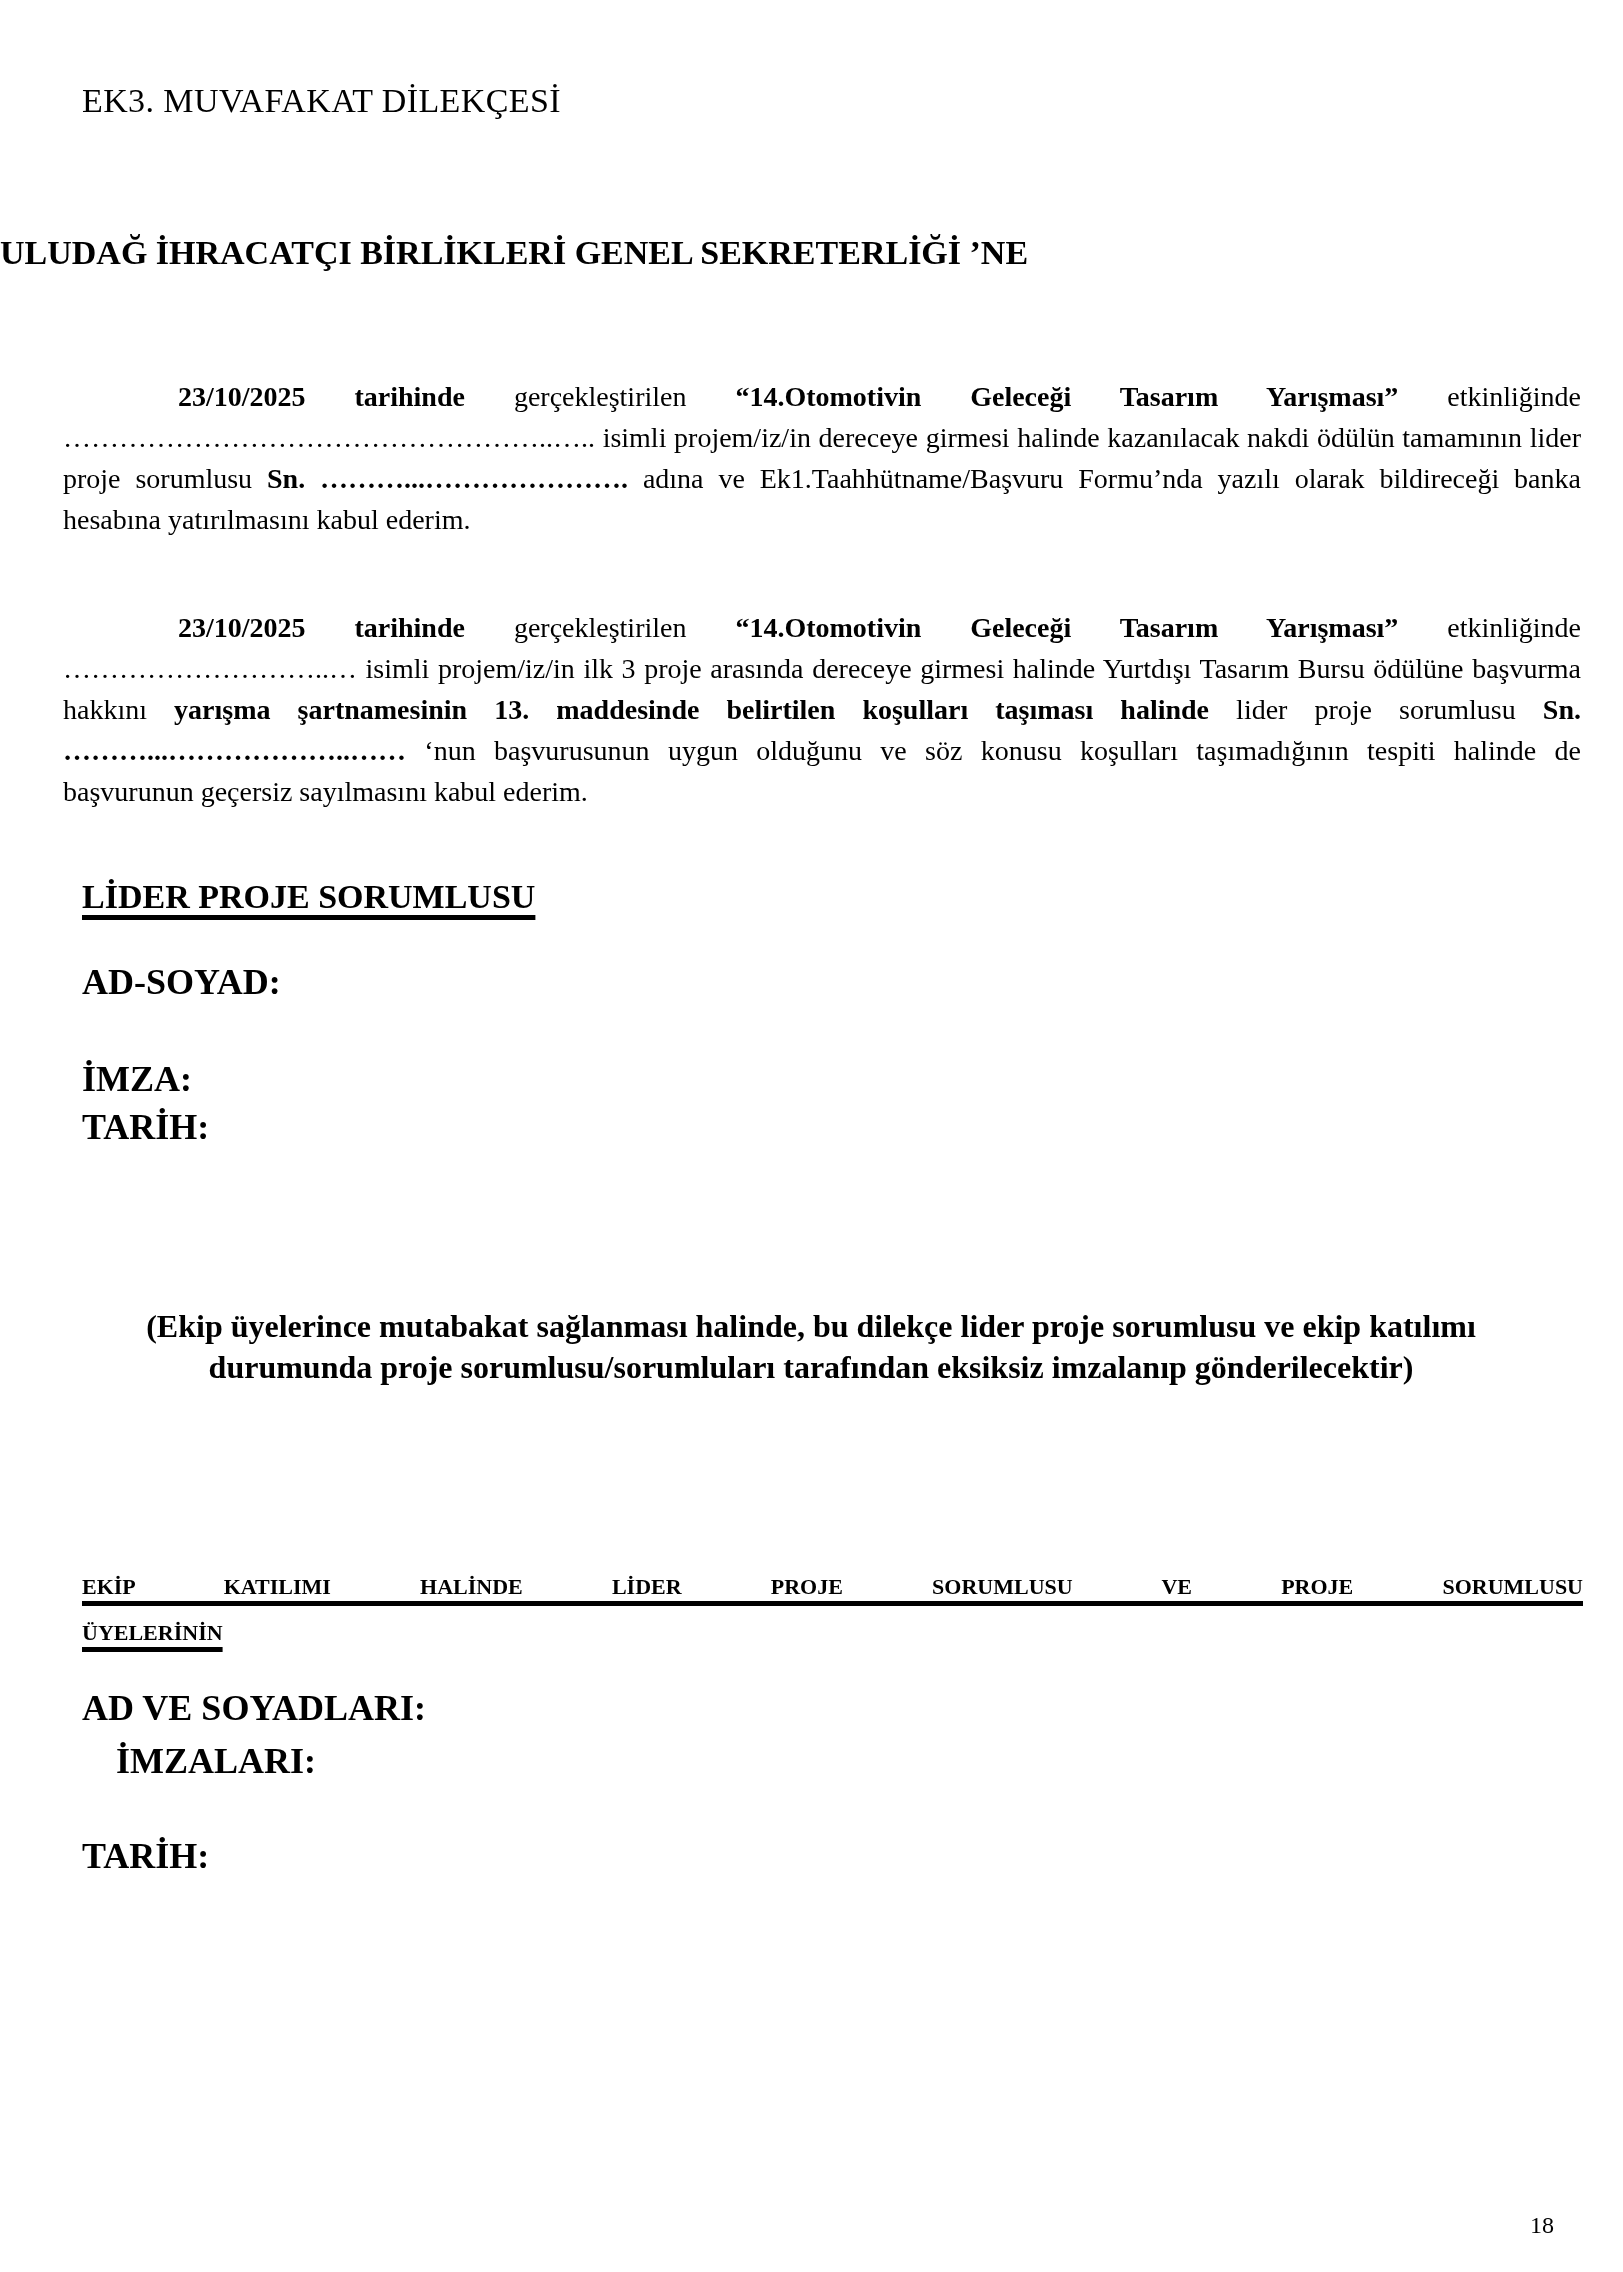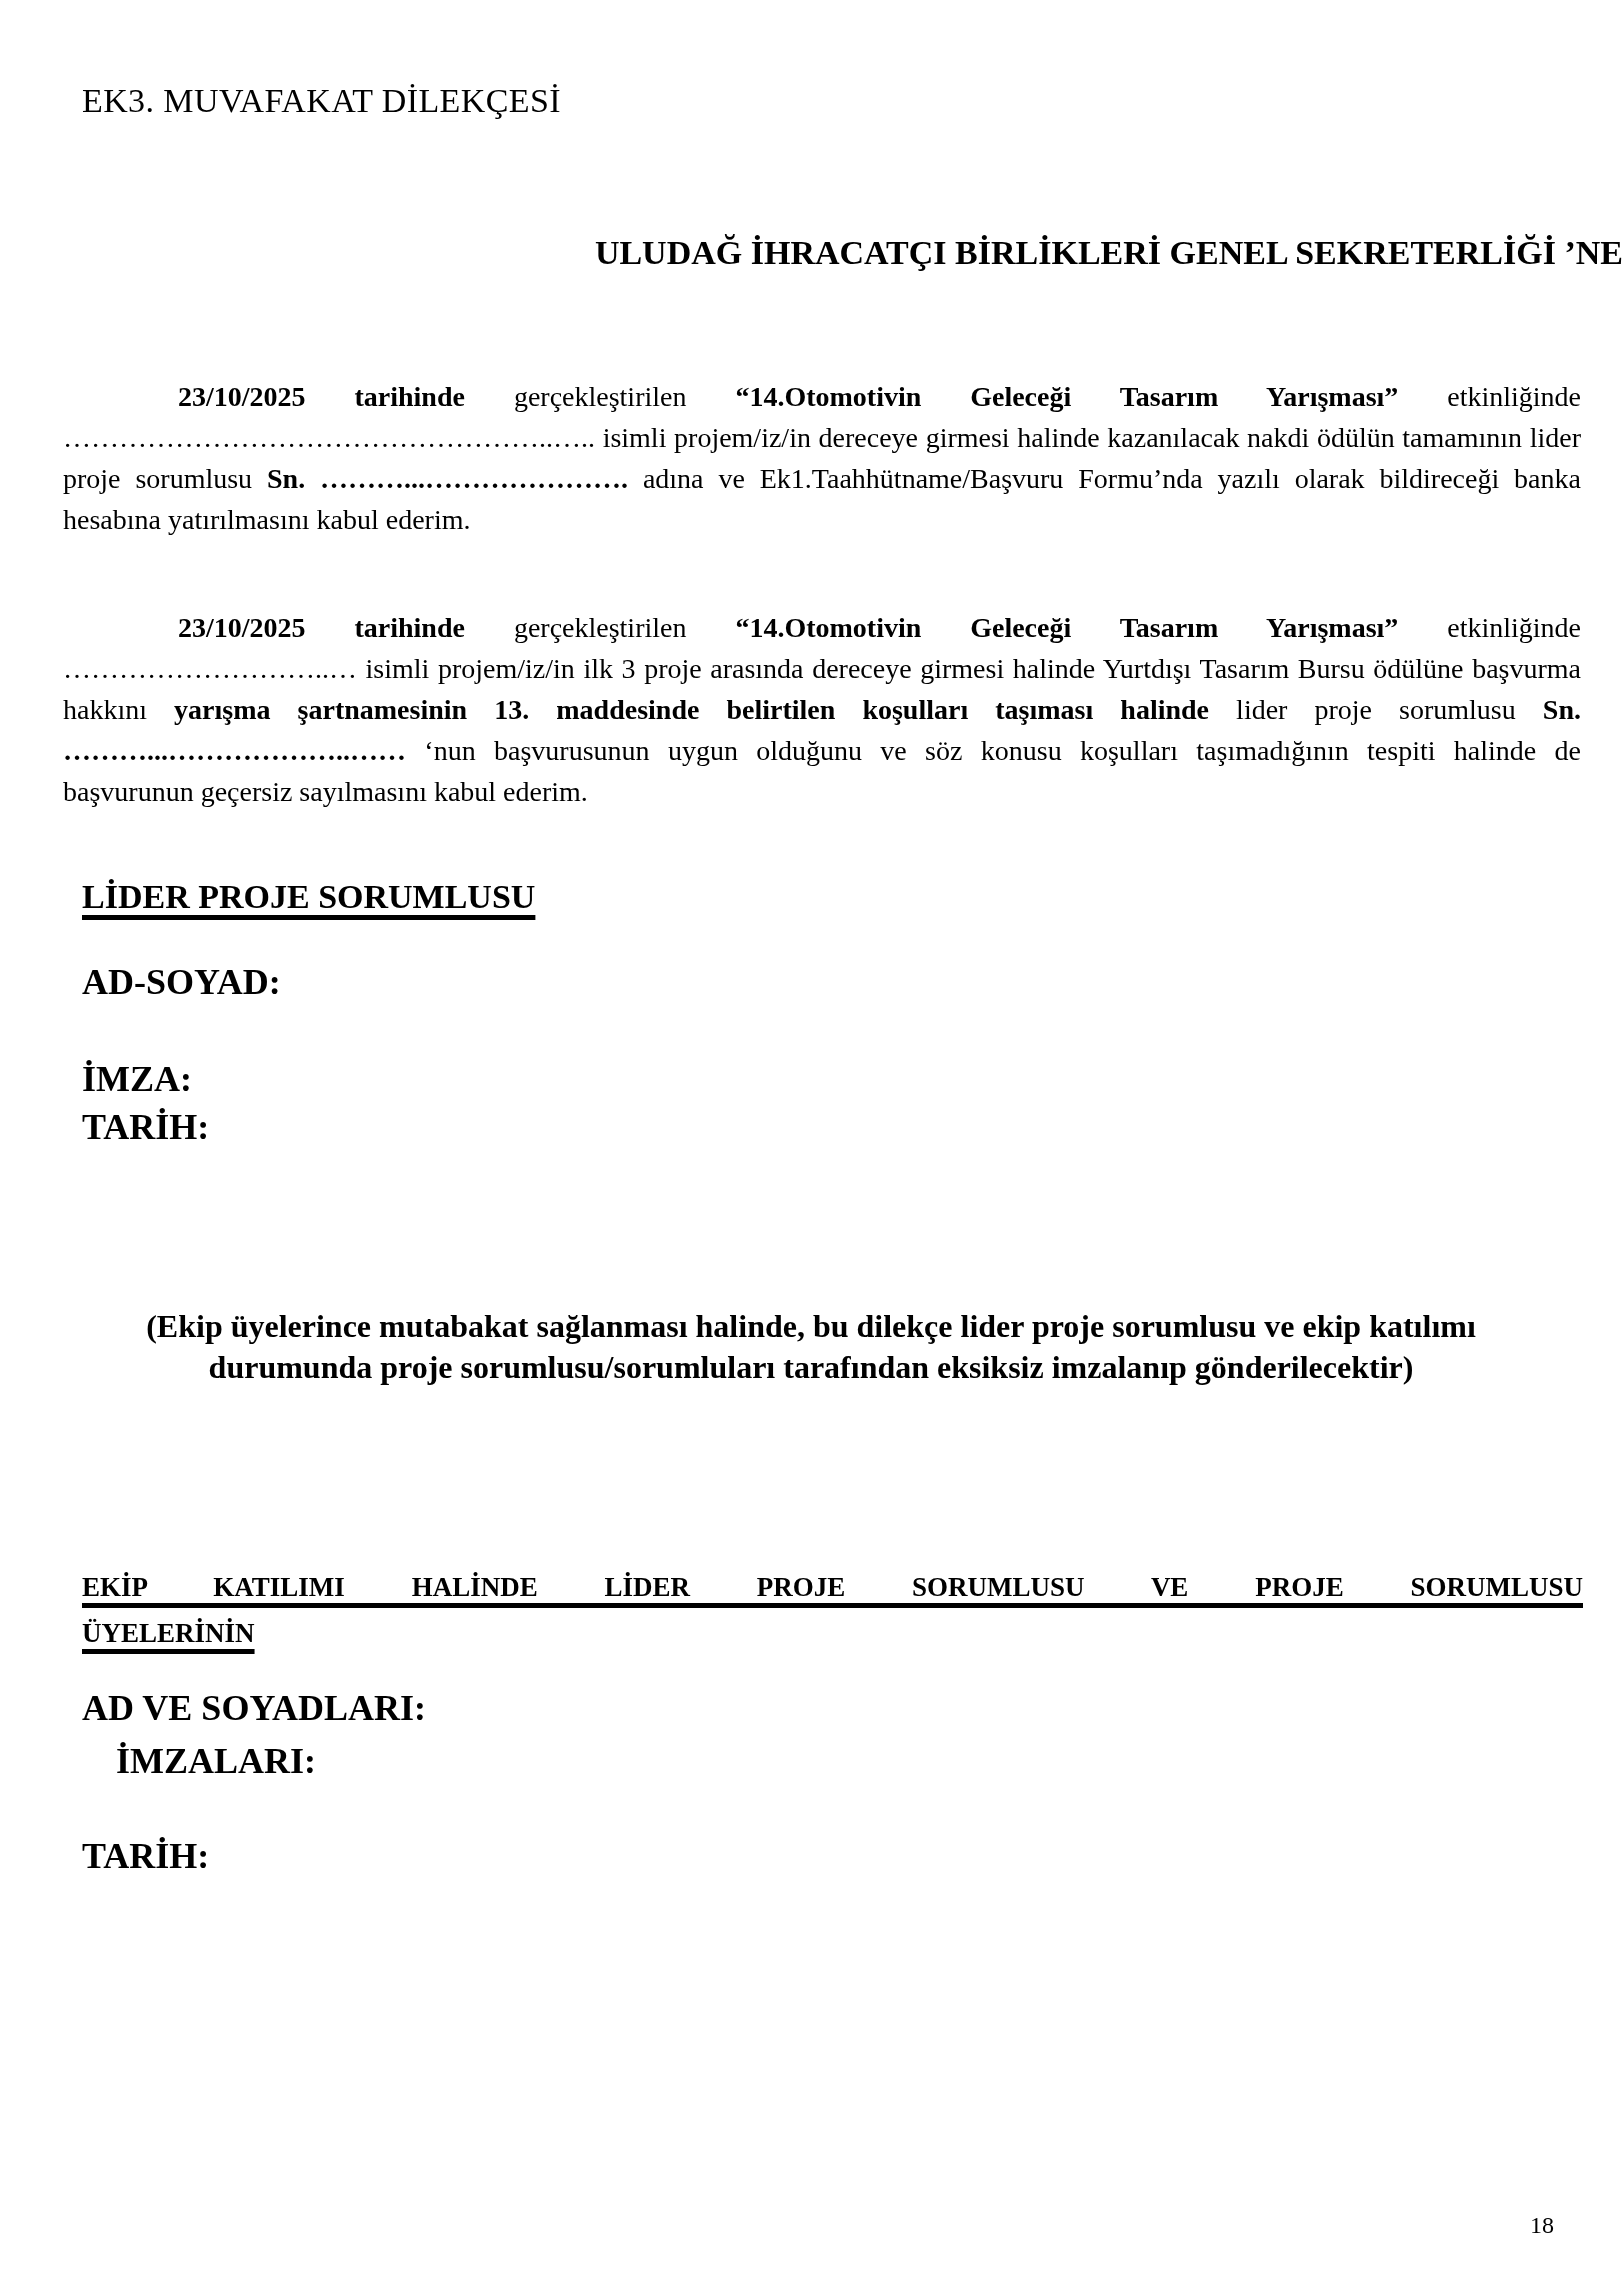--- a/index.html
+++ b/index.html
@@ -21,21 +21,21 @@
     top: 82px;
     left: 82px;
     font-size: 34px;
     font-weight: normal;
     letter-spacing: 0.4px;
   }
   .addressee {
     top: 234px;
     left: 0;
     width: 1623px;
-    text-align: right;
+    text-align: left;
     font-size: 34px;
     font-weight: bold;
   }
   .para {
     left: 63px;
     width: 1518px;
     font-size: 28px;
     line-height: 41px;
     text-align: justify;
     text-indent: 115px;
@@ -68,21 +68,21 @@
     font-size: 32px;
     font-weight: bold;
     line-height: 41px;
     text-align: center;
   }
 
   .team-heading {
     top: 1566px;
     left: 82px;
     width: 1501px;
-    font-size: 27px;
+    font-size: 22px;
     font-weight: bold;
     line-height: 42px;
   }
   .team-heading .line1 {
     display: block;
     text-align: justify;
     text-align-last: justify;
     text-decoration: underline;
     text-decoration-thickness: 5.1px;
     text-underline-offset: 7.3px;

